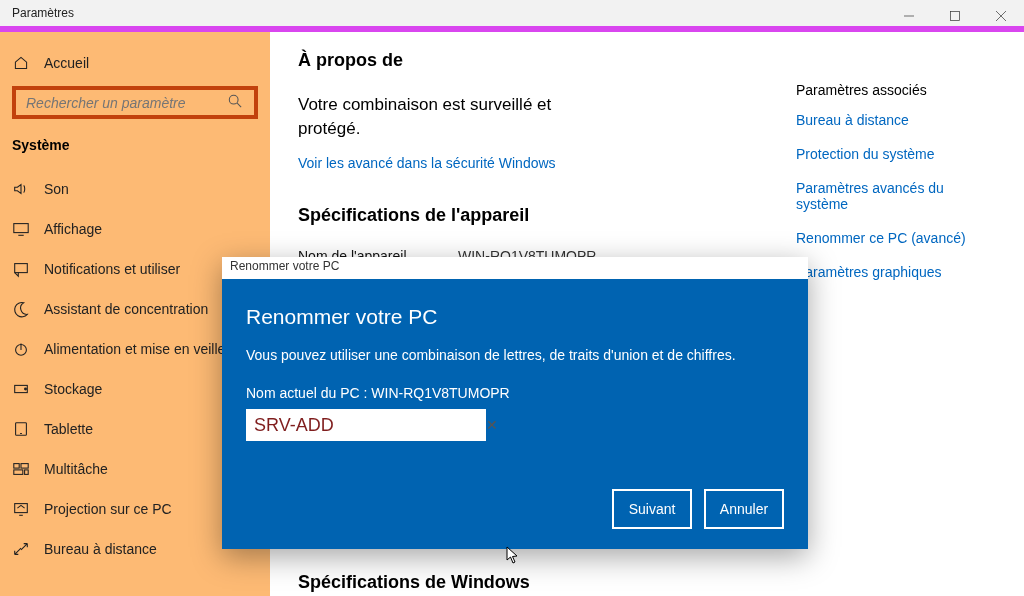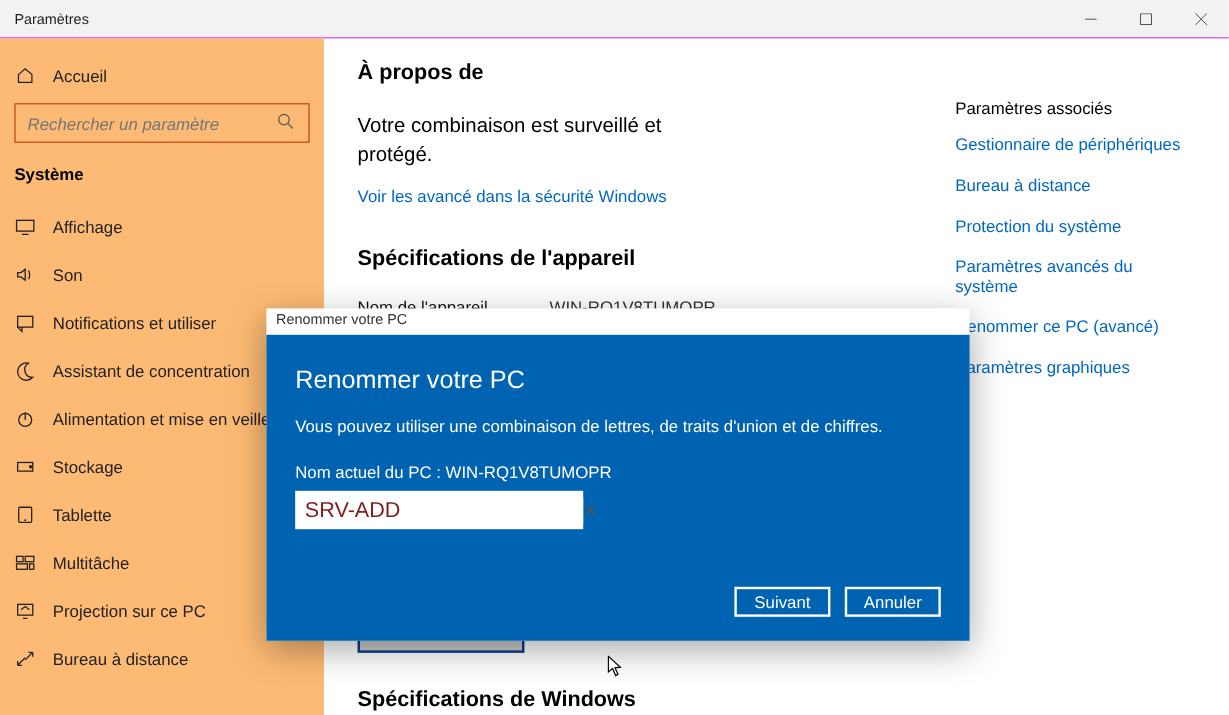--- a/index.html
+++ b/index.html
@@ -1,32 +1,32 @@
 <!DOCTYPE html>
 <html><head>
 <meta charset="utf-8">
 <style>
   * { margin: 0; padding: 0; box-sizing: border-box; font-family: "Segoe UI", Arial, sans-serif; }
   body { width: 1024px; height: 596px; background: #ffffff; overflow: hidden; position: relative; font-size: 14px; color: #000; }
 
   
-  .titlebar { height: 32px; background: #f2f2f2; display: flex; align-items: center; padding-left: 12px; border-bottom: 1px solid #d946ef; }
+  .titlebar { height: 32px; background: #f2f2f2; display: flex; align-items: center; padding-left: 12px; border-bottom: 6px solid #d946ef; }
   .titlebar-title { font-size: 12px; color: #222; }
   .win-controls { position: absolute; top: 0; right: 0; display: flex; }
   .win-btn { width: 46px; height: 32px; display: flex; align-items: center; justify-content: center; color: #333; }
   .win-btn svg { width: 10px; height: 10px; stroke: #333; stroke-width: 0.7; fill: none; }
 
   
   .layout { display: flex; height: calc(100% - 32px); }
   .sidebar { width: 270px; background: #fdba74; padding-top: 12px; }
   .home { display: flex; align-items: center; height: 38px; padding: 0 12px; gap: 14px; font-size: 14px; color: #222; cursor: pointer; }
   .home .ico { width: 18px; display: flex; justify-content: center; }
   
   .search-wrap { padding: 0 12px; margin-top: 4px; margin-bottom: 18px; }
-  .search { height: 33px; width: 100%; border: 1px solid #c2410c; background: #ffffff00; display: flex; align-items: center; padding: 0 10px; gap: 8px; }
+  .search { height: 33px; width: 100%; border: 4px solid #c2410c; background: #ffffff00; display: flex; align-items: center; padding: 0 10px; gap: 8px; }
   .search input { flex: 1; border: none; outline: none; background: transparent; font-size: 14px; font-style: italic; color: #555; }
   .search .ico { width: 16px; color: #333; }
 
   .cat { font-weight: 600; font-size: 14px; padding: 0 12px; margin-bottom: 16px; }
   
   .nav-item { height: 40px; display: flex; align-items: center; padding: 0 12px; gap: 14px; color: #222; font-size: 14px; cursor: pointer; }
   .nav-item .ico { width: 18px; display: flex; justify-content: center; color: #222; }
   .nav-item svg { width: 18px; height: 18px; stroke: #222; fill: none; stroke-width: 1.2; }
 
   .main { flex: 1; padding: 18px 28px 0 28px; position: relative; }
@@ -48,21 +48,21 @@
   .dialog { position: absolute; left: 222px; top: 257px; width: 586px; background: #fff; box-shadow: 0 8px 28px rgba(0,0,0,0.35); }
   .dialog-titlebar { height: 22px; font-size: 12px; padding: 2px 8px; color: #333; }
   .dialog-body { background: #0063b1; color: #fff; padding: 26px 24px 20px 24px; }
   .dialog-body h2 { font-weight: 400; font-size: 21px; margin-bottom: 18px; }
   .dialog-body p { font-size: 14px; margin-bottom: 22px; }
   .dialog-body .curr { font-size: 14px; margin-bottom: 8px; }
   .dlg-input { width: 240px; height: 32px; background: #fff; display: flex; align-items: center; padding: 0 8px; }
   .dlg-input input { flex: 1; border: none; outline: none; font-size: 18px; color: #7f1d1d; }
   .dlg-input .clr { font-size: 14px; color: #555; cursor: pointer; }
   .dlg-buttons { display: flex; justify-content: flex-end; gap: 12px; margin-top: 48px; }
-  .dlg-btn { width: 80px; height: 25px; border: 2px solid #fff; background: transparent; color: #fff; font-size: 14px; cursor: pointer; display: flex; align-items: center; justify-content: center; }
+  .dlg-btn { width: 80px; height: 40px; border: 2px solid #fff; background: transparent; color: #fff; font-size: 14px; cursor: pointer; display: flex; align-items: center; justify-content: center; }
 
   .cursor { position: absolute; left: 506px; top: 546px; pointer-events: none; }
   .cursor svg { width: 14px; height: 20px; }
 </style>
 </head>
 <body>
 
 <div class="titlebar">
   <span class="titlebar-title">Paramètres</span>
   <div class="win-controls">
@@ -107,34 +107,34 @@
             </svg>
         </span>
       </div>
     </div>
 
     <div class="cat">Système</div>
 
     <div class="nav-item">
       <span class="ico">
           <svg viewBox="0 0 20 20">
+            <path d="M3 8v4h3l4 3V5L6 8H3z"></path>
+            <path d="M13 6c1.5 1.5 1.5 6.5 0 8"></path>
+          </svg>
+        </span>
+      <span>Son</span>
+    </div>
+    <div class="nav-item">
+      <span class="ico">
+          <svg viewBox="0 0 20 20">
             <rect x="2" y="4" width="16" height="10"></rect>
             <line x1="7" y1="17" x2="13" y2="17"></line>
           </svg>
         </span>
       <span>Affichage</span>
-    </div>
-    <div class="nav-item">
-      <span class="ico">
-          <svg viewBox="0 0 20 20">
-            <path d="M3 8v4h3l4 3V5L6 8H3z"></path>
-            <path d="M13 6c1.5 1.5 1.5 6.5 0 8"></path>
-          </svg>
-        </span>
-      <span>Son</span>
     </div>
     <div class="nav-item">
       <span class="ico">
           <svg viewBox="0 0 20 20">
             <rect x="3" y="4" width="14" height="10"></rect>
             <path d="M3 14l4 4v-4"></path>
           </svg>
         </span>
       <span>Notifications et utiliser</span>
     </div>
@@ -222,21 +222,20 @@
 
     <div style="height:230px"></div>
 
     <button class="btn-rename">Renommer ce PC</button>
 
     <div class="section-title" style="margin-top:28px">Spécifications de Windows</div>
 
     
     <div class="related">
       <div class="related-title">Paramètres associés</div>
-      <a class="r-item">Gestionnaire de périphériques</a>
       <a class="r-item">Bureau à distance</a>
       <a class="r-item">Protection du système</a>
       <a class="r-item">Paramètres avancés du système</a>
       <a class="r-item">Renommer ce PC (avancé)</a>
       <a class="r-item">Paramètres graphiques</a>
     </div>
   </div>
 </div>
 
 <div class="dialog">

